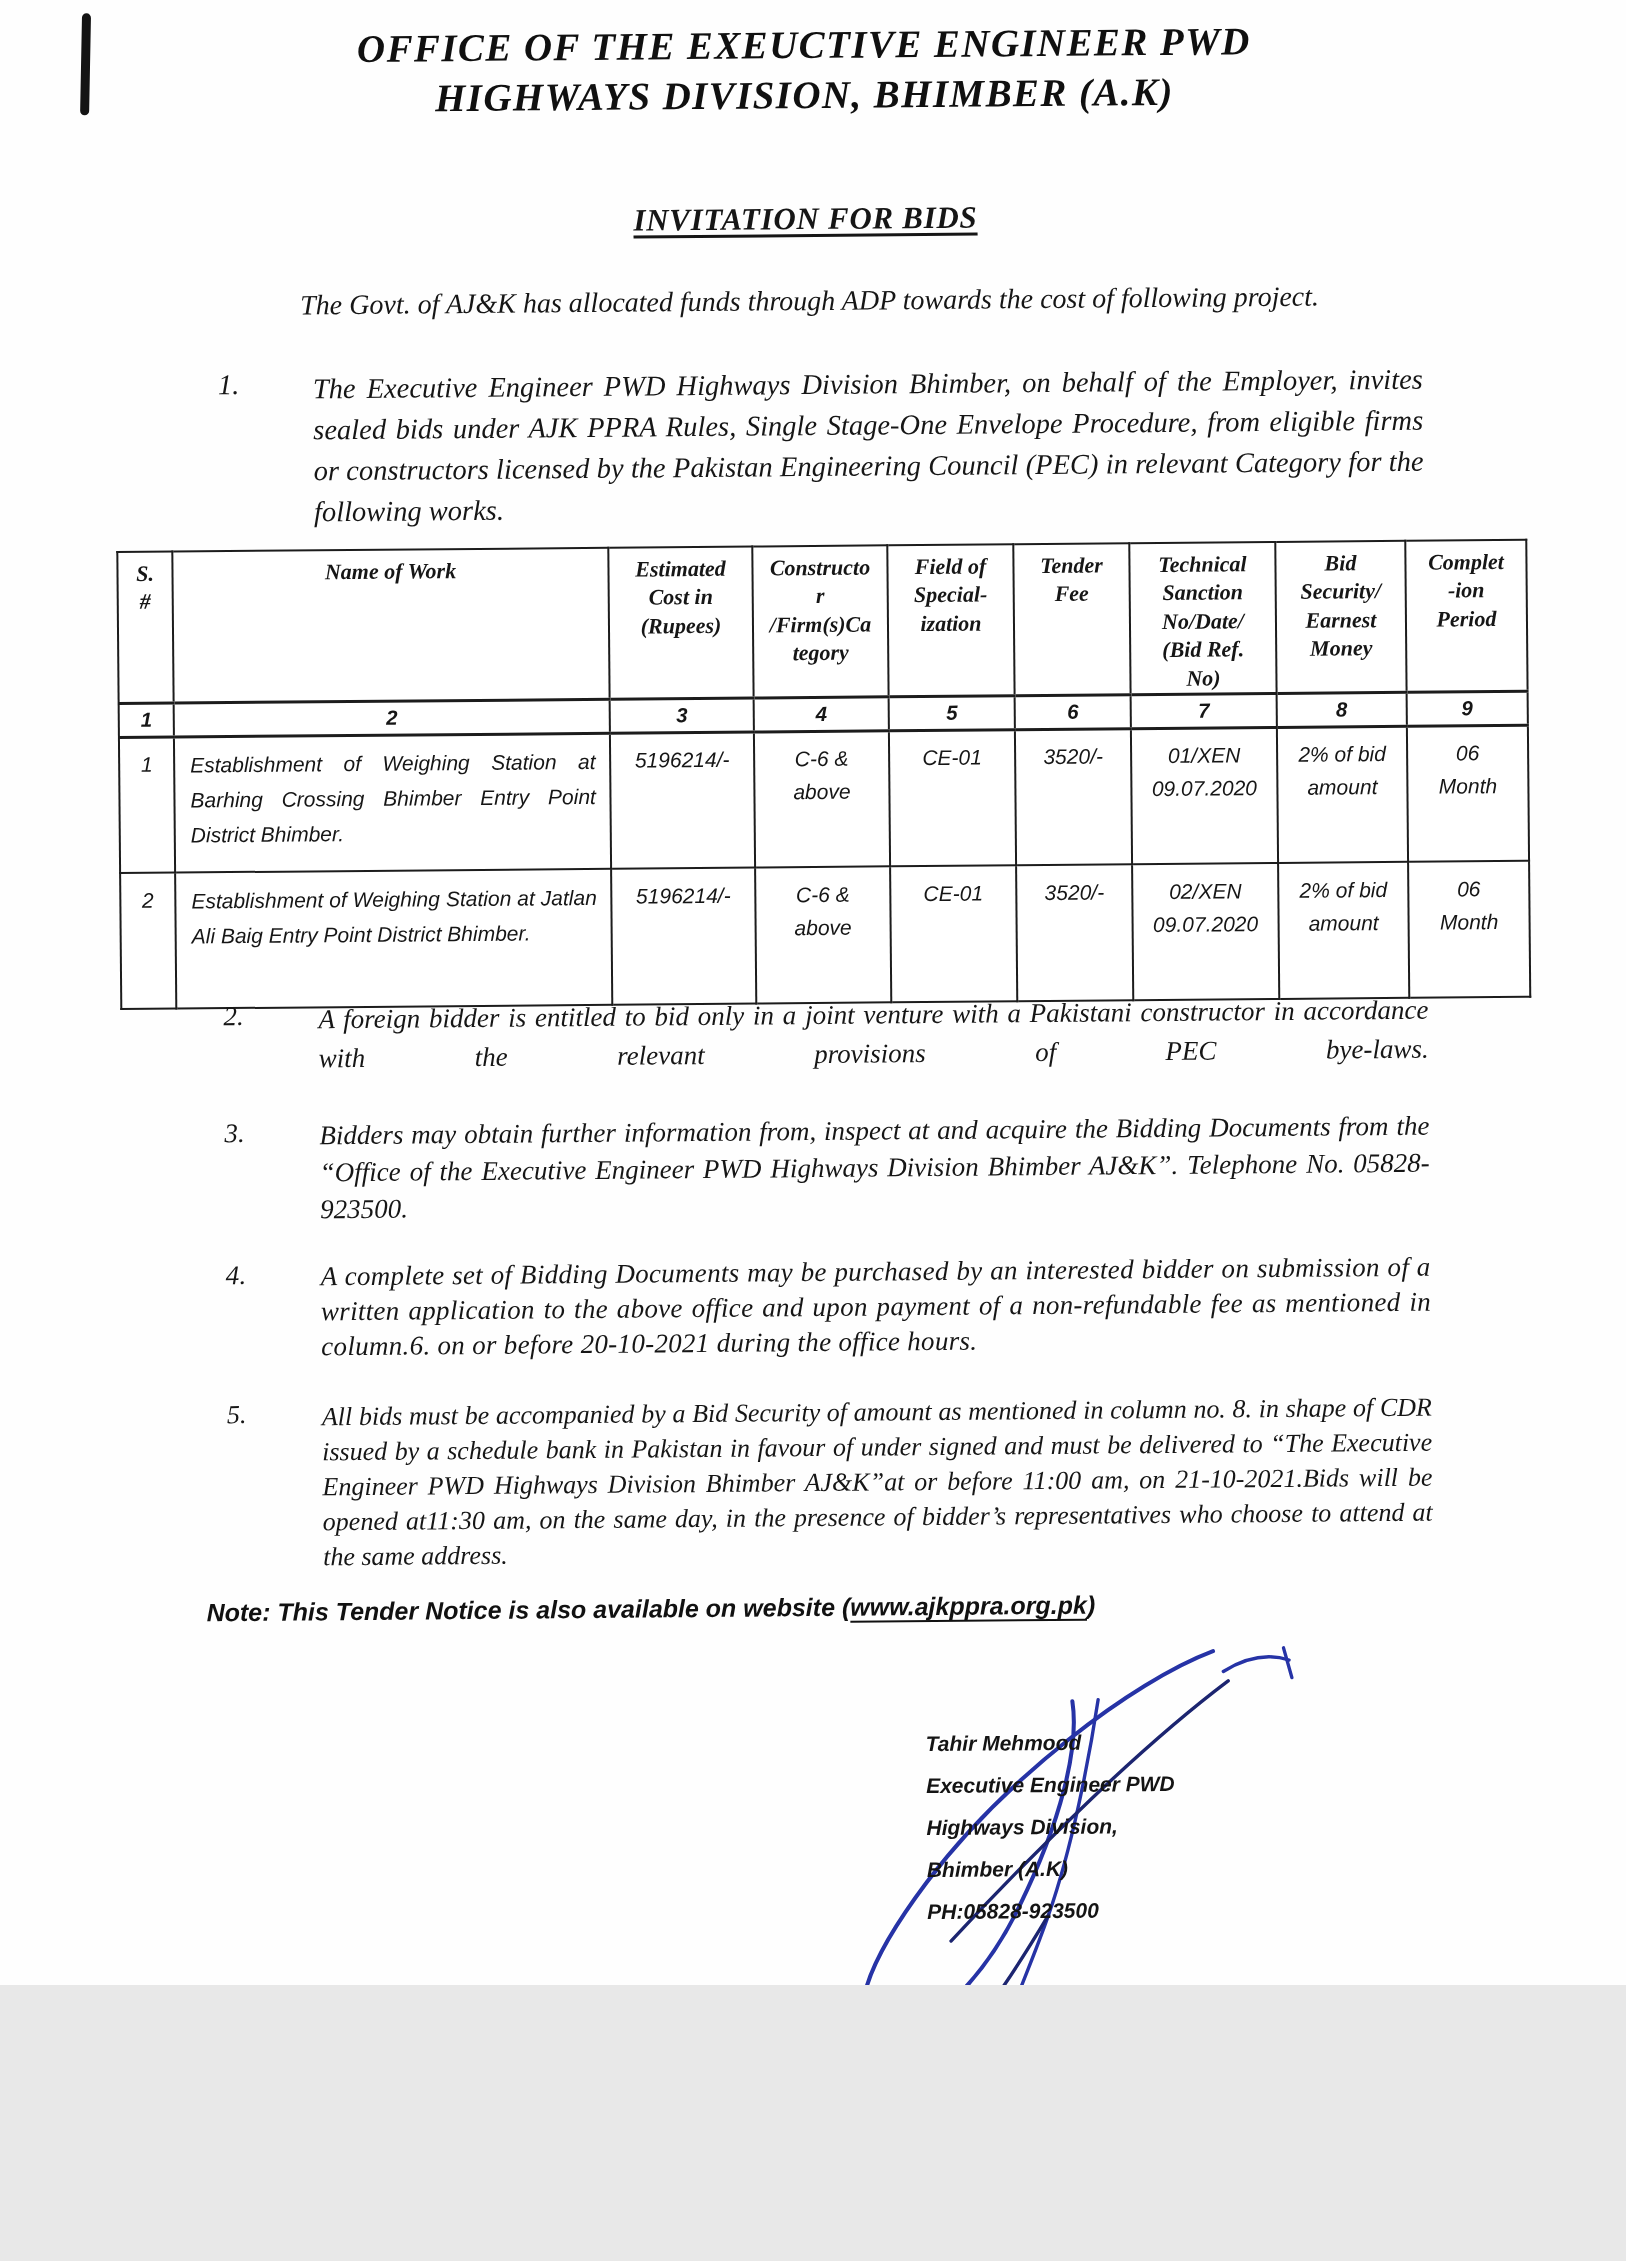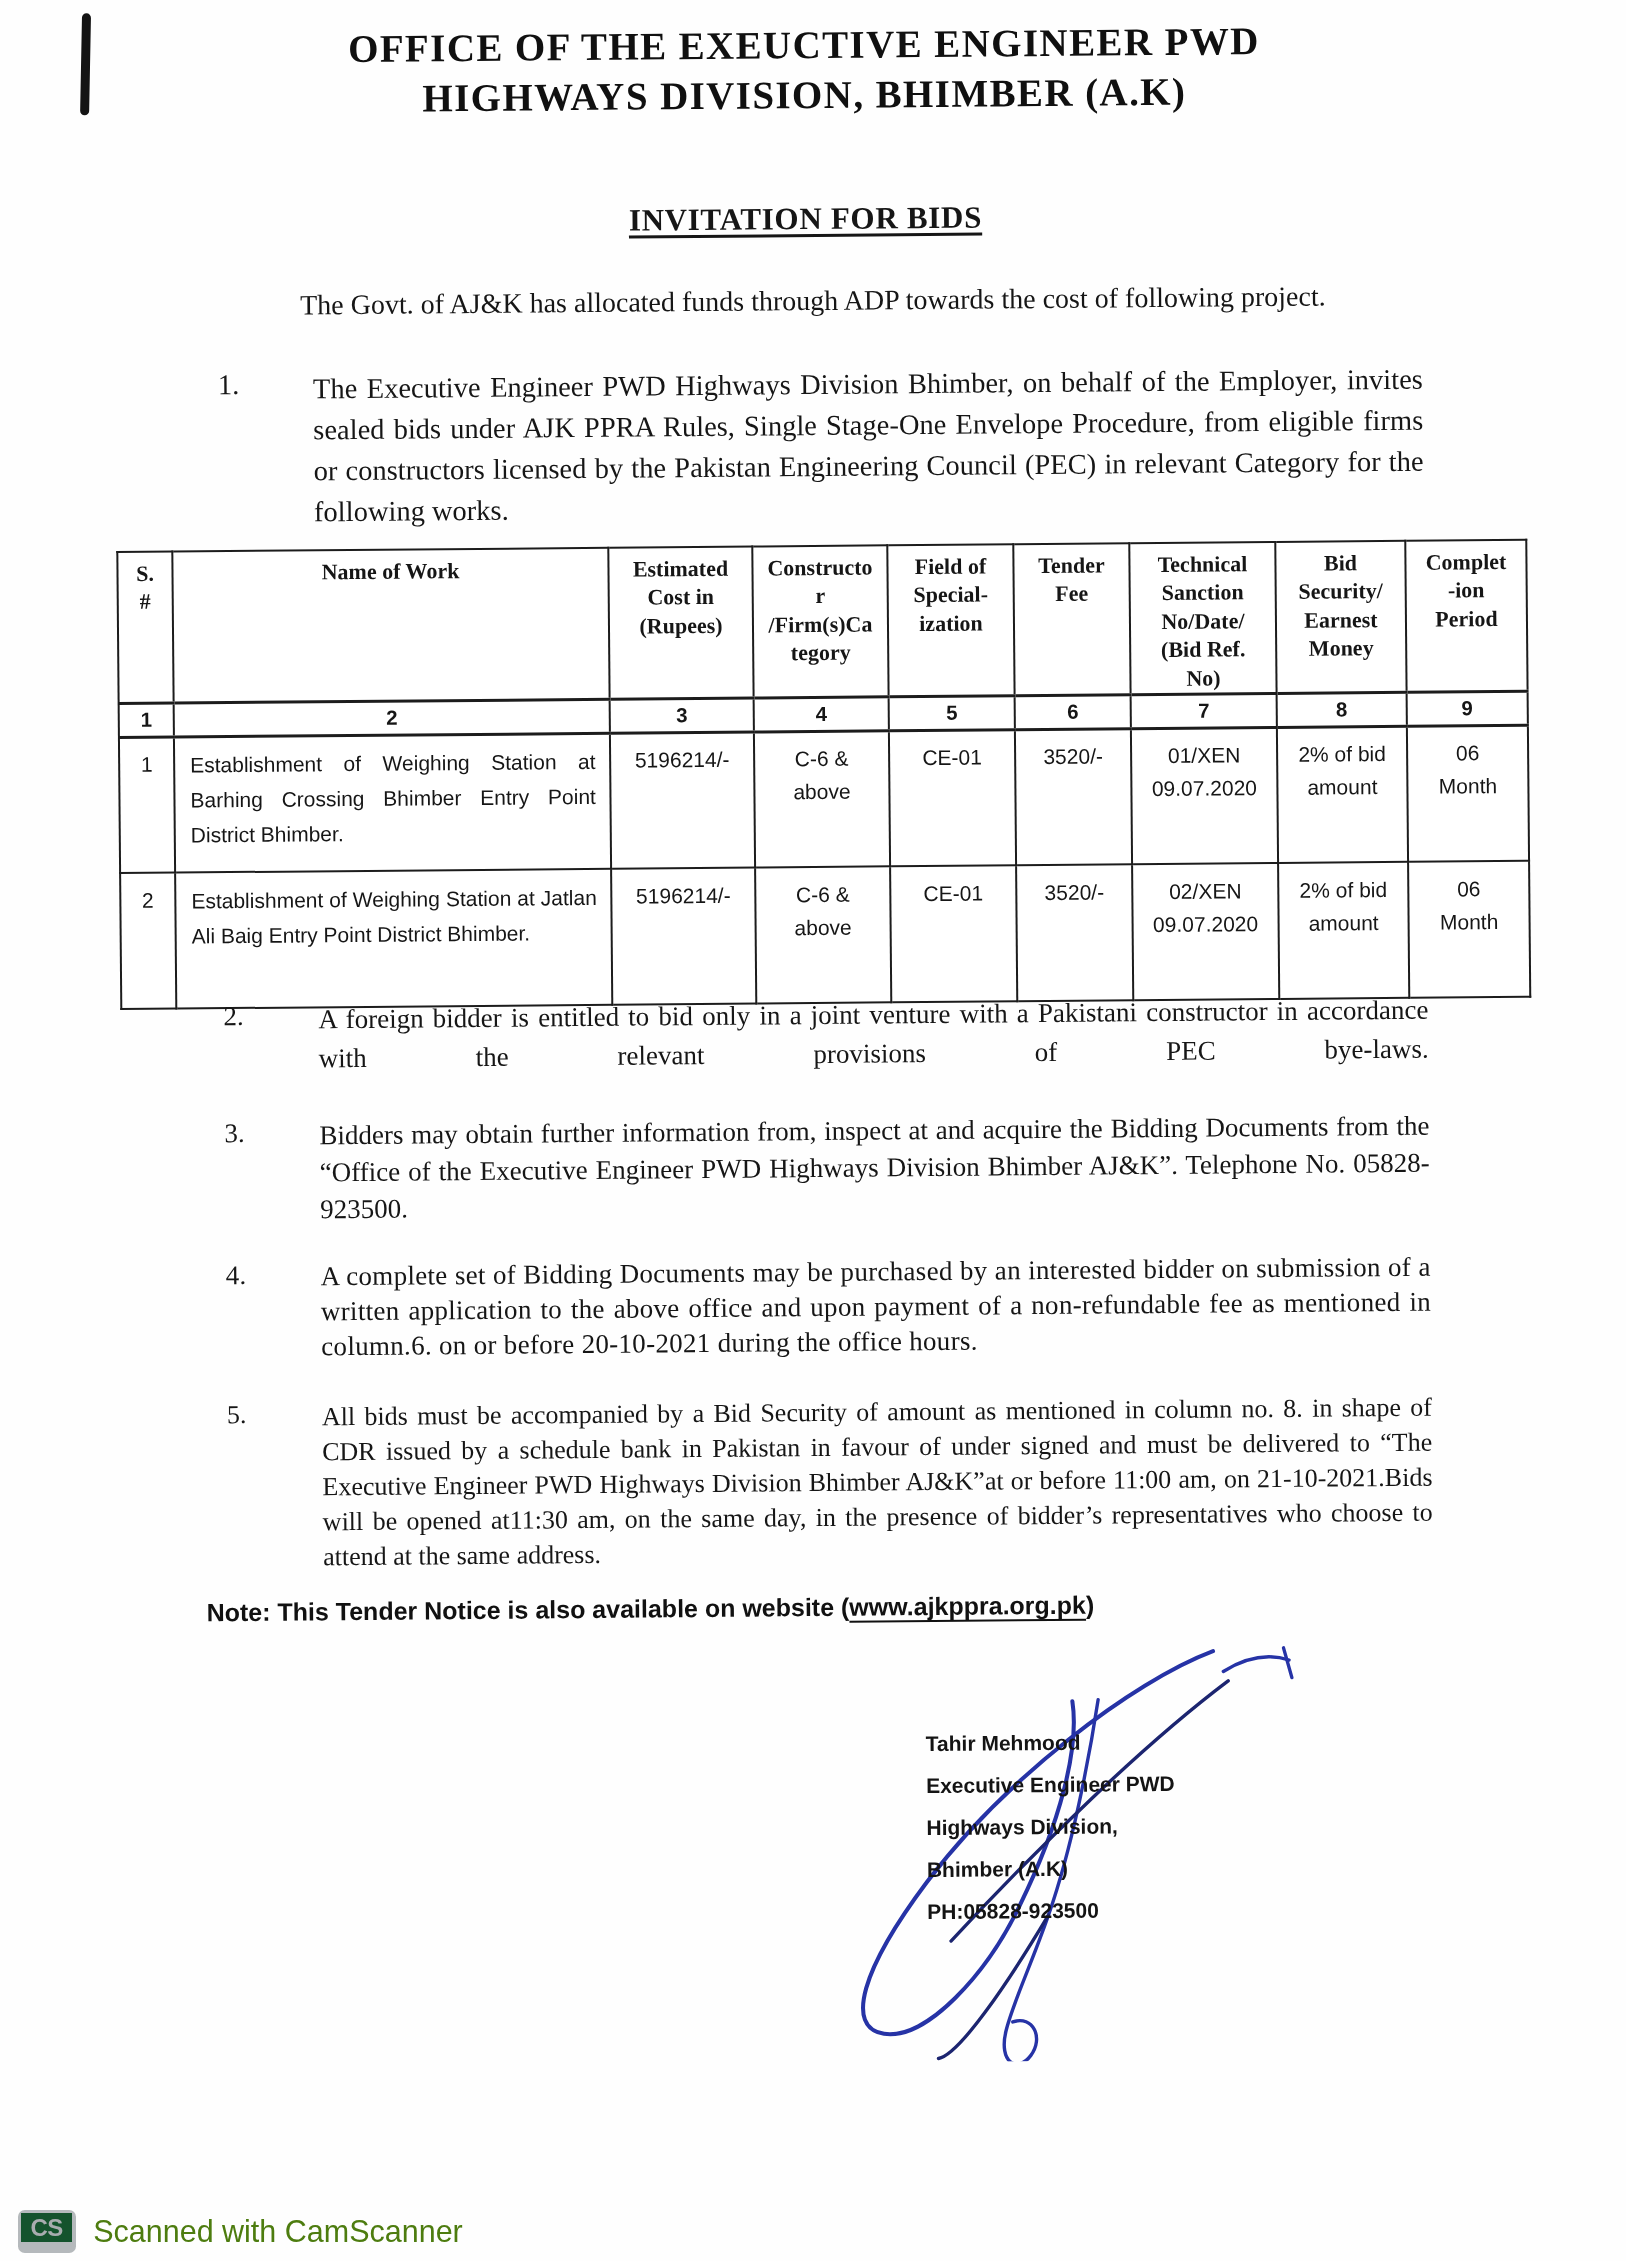--- a/index.html
+++ b/index.html
@@ -1,19 +1,19 @@
 <!DOCTYPE html>
 <html style="font-size:11px"><head>
 <meta charset="utf-8">
 <style>
   html,body { margin:0; padding:0; background:#e8e8e8; }
   .page {
-    position:relative; width:1626px; height:2261px;
+    position:relative; width:1626px; height:1985px;
     background:#fefefe; overflow:hidden; margin:0 auto;
-    font-family:"Liberation Serif", serif; color:#161616;
+    font-family:"Liberation Serif", serif; color:#161616;font-style:italic;
   }
   .doc { position:absolute; inset:0; transform:rotate(-0.5deg); transform-origin:814px 1086px; }
 
   .ink-mark {
     position:absolute; left:90px; top:6.8px; width:8.8px; height:102px;
     background:#141414; border-radius:4.8px; transform:rotate(1.6deg);
   }
 
   .title {
     position:absolute; top:20.4px; left:0; width:100%; text-align:center;

